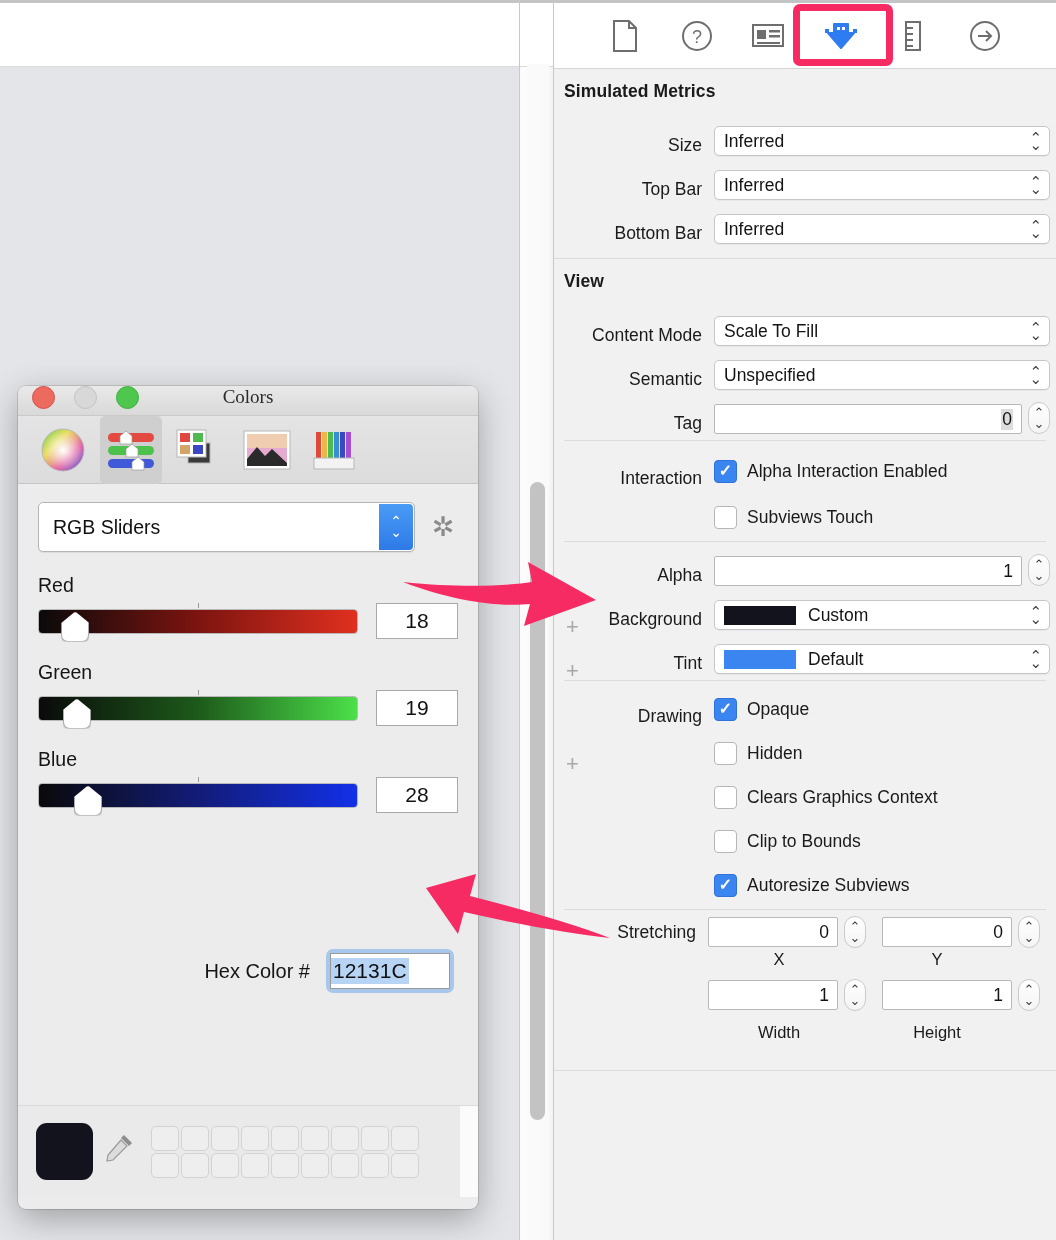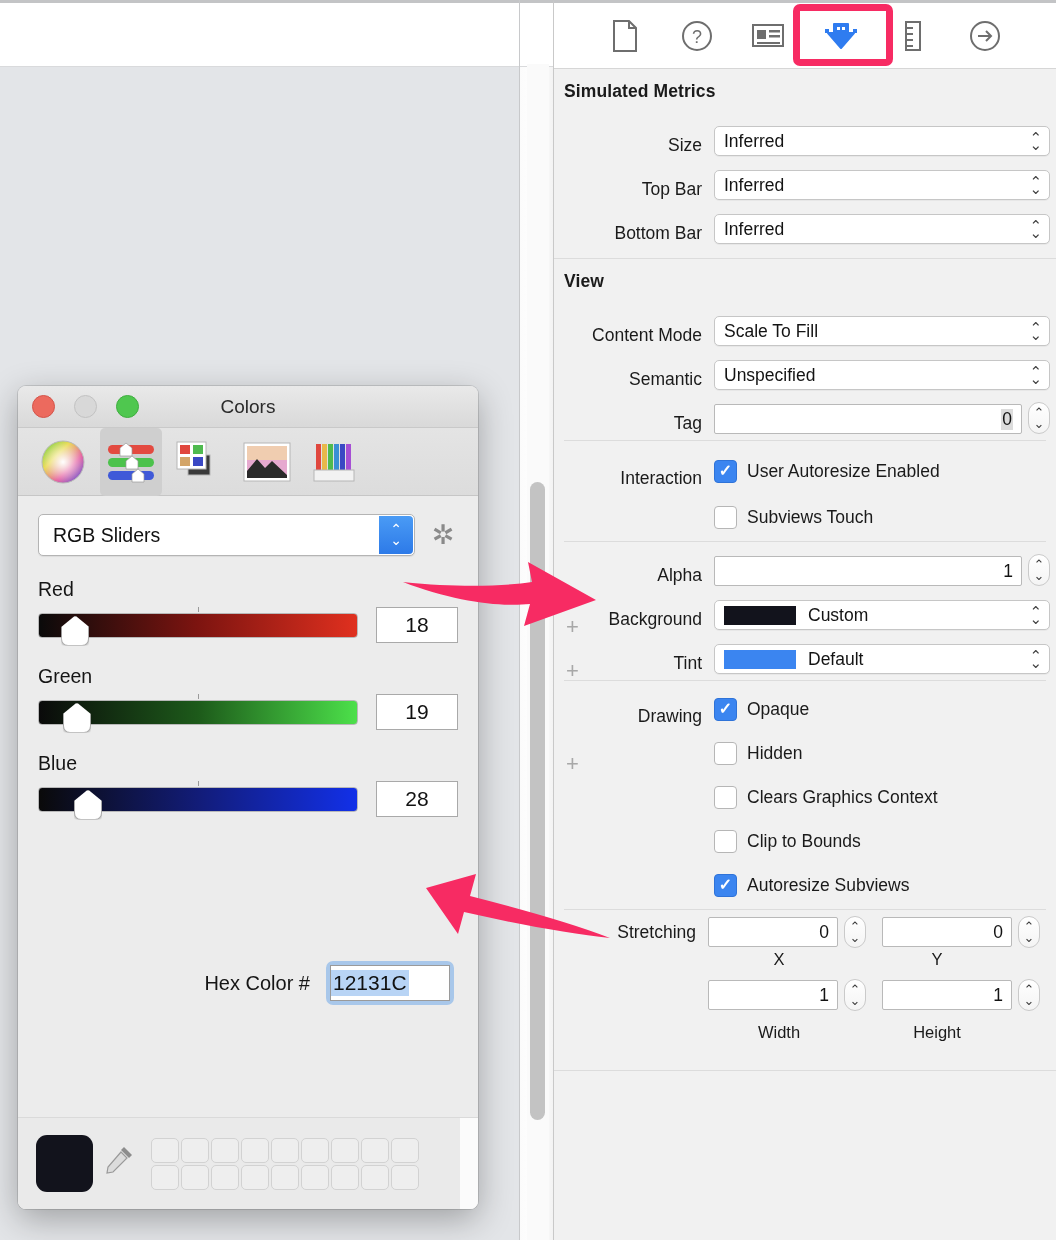--- a/index.html
+++ b/index.html
@@ -135,23 +135,24 @@
   .sublabel { text-align: center; font-size: 16.5px; color: #1a1a1a; width: 130px; }
 
   
   .colors-panel {
     position: absolute; left: 18px; top: 386px; width: 460px; height: 823px;
     background: #ececec; border-radius: 8px;
     box-shadow: 0 10px 34px rgba(0,0,0,.30), 0 0 0 1px rgba(0,0,0,.12);
     overflow: hidden;
   }
   .cp-title {
-    height: 42px; background: linear-gradient(#e9e9e9,#d9d9d9);
-    display: flex; align-items: center; position: relative;
+    height: 30px; background: linear-gradient(#e9e9e9,#d9d9d9);
+    display: flex; align-items: flex-start; position: relative;
     border-bottom: 1px solid #c9c9c9;
+    font-family: Liberation Serif, serif;
   }
   .traffic { position: absolute; left: 14px; display: flex; gap: 19px; }
   .dot { width: 23px; height: 23px; border-radius: 50%; }
   .dot.r { background: #ec6a5e; border: 1px solid #d4544a; }
   .dot.y { background: #d8d8d8; border: 1px solid #c2c2c2; }
   .dot.g { background: #4fc74f; border: 1px solid #3fae3f; }
   .cp-title-txt {
     width: 100%; text-align: center; font-size: 19px; color: #2b2b2b; font-weight: 400;
   }
   .cp-tabs {
@@ -161,21 +162,21 @@
   }
   .cp-tab {
     width: 62px; height: 68px; display: flex; align-items: center; justify-content: center;
   }
   .cp-tab.active { background: #cfcfcf; border-radius: 5px; }
 
   .cp-body { background: #ececec; padding: 18px 20px 0 20px; position: relative; height: 713px; }
 
   .mode-row { display: flex; align-items: center; gap: 13px; }
   .mode-select {
-    flex: 1; height: 42px; background: #fff; border: 1px solid #b4b4b4; border-radius: 5px;
+    flex: 1; height: 50px; background: #fff; border: 1px solid #b4b4b4; border-radius: 5px;
     display: flex; align-items: center; padding-left: 14px; font-size: 19.5px; color: #111;
     position: relative; box-shadow: 0 1px 1px rgba(0,0,0,.07);
   }
   .mode-blue {
     position: absolute; right: 1px; top: 1px; bottom: 1px; width: 34px;
     background: linear-gradient(#4a9bf5,#2d7ae8); border-radius: 0 4px 4px 0;
     display: flex; flex-direction: column; align-items: center; justify-content: center;
     color: #fff; font-size: 14px; line-height: 11px;
   }
   .gear { width: 30px; font-size: 27px; color: #8a8a8a; text-align: center; line-height: 1; }
@@ -381,21 +382,21 @@
           <span>⌄</span>
         </div>
     </div>
 
     <div class="hline"></div>
 
     <div class="row" style="height:40px">
       <div class="lbl">Interaction</div>
       <div class="checkrow">
         <span class="cb on"></span>
-        <span class="cbtxt">User Autoresize Enabled</span>
+        <span class="cbtxt">Alpha Interaction Enabled</span>
       </div>
     </div>
     <div class="row" style="height:38px">
       <div class="lbl"></div>
       <div class="checkrow">
         <span class="cb"></span>
         <span class="cbtxt">Subviews Touch</span>
       </div>
     </div>
 

